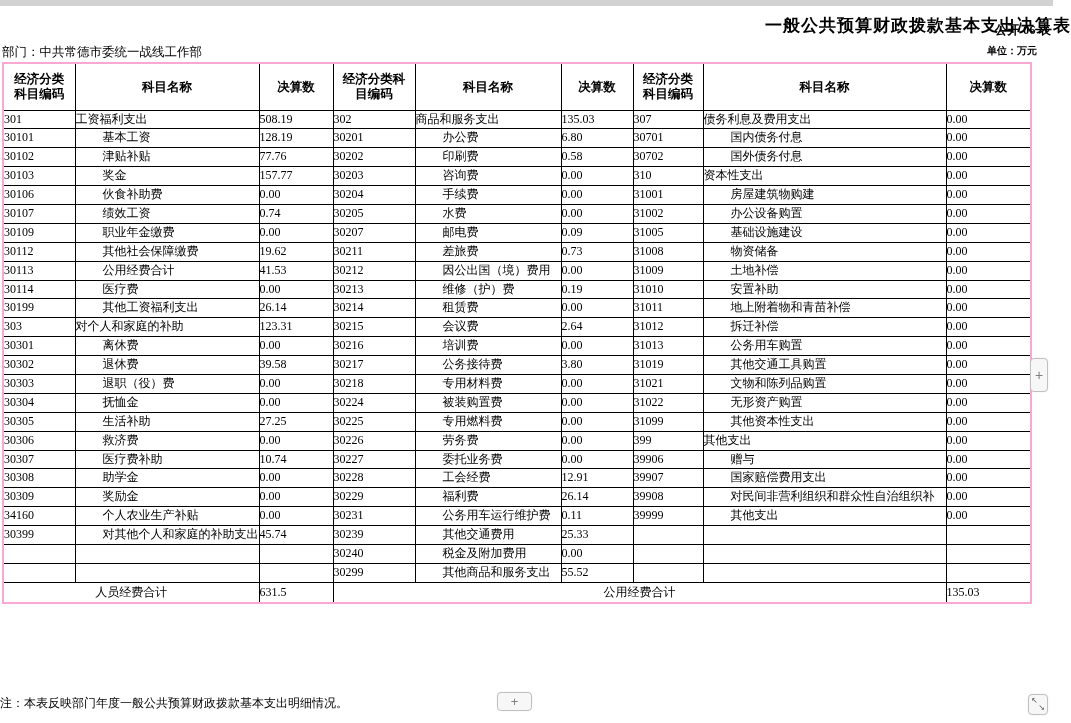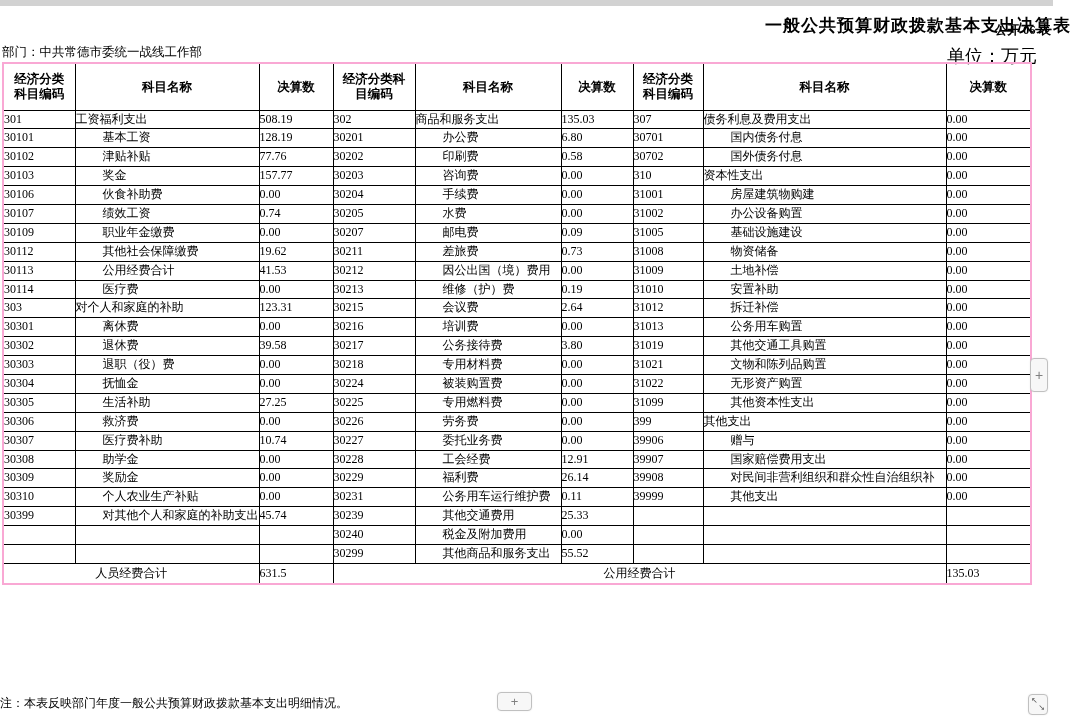--- a/index.html
+++ b/index.html
@@ -27,21 +27,22 @@
   .public-label {
     position: absolute; top: 22px; right: 20px;
     font-size: 12.5px; font-weight: bold;
   }
   .dept-line {
     position: absolute; top: 44px; left: 2px;
     font-size: 12.5px;
   }
   .unit-label {
     position: absolute; top: 44px; right: 34px;
-    font-size: 18px;
+    font-size: 10px;
+    font-weight: bold;
   }
   table.budget {
     position: absolute; top: 62px; left: 2px;
     width: 1028px;
     border-collapse: collapse;
     table-layout: fixed;
     border: 2px solid #f9a8d4;
   }
   table.budget th, table.budget td {
     border: 1px solid #000;
@@ -230,20 +231,31 @@
         <td class="name-cell indent">医疗费</td>
         <td class="value-cell">0.00</td>
         <td class="code-cell">30213</td>
         <td class="name-cell indent">维修（护）费</td>
         <td class="value-cell">0.19</td>
         <td class="code-cell">31010</td>
         <td class="name-cell indent">安置补助</td>
         <td class="value-cell">0.00</td>
       </tr>
       <tr>
+        <td class="code-cell">30199</td>
+        <td class="name-cell indent">其他工资福利支出</td>
+        <td class="value-cell">26.14</td>
+        <td class="code-cell">30214</td>
+        <td class="name-cell indent">租赁费</td>
+        <td class="value-cell">0.00</td>
+        <td class="code-cell">31011</td>
+        <td class="name-cell indent">地上附着物和青苗补偿</td>
+        <td class="value-cell">0.00</td>
+      </tr>
+      <tr>
         <td class="code-cell">303</td>
         <td class="name-cell">对个人和家庭的补助</td>
         <td class="value-cell">123.31</td>
         <td class="code-cell">30215</td>
         <td class="name-cell indent">会议费</td>
         <td class="value-cell">2.64</td>
         <td class="code-cell">31012</td>
         <td class="name-cell indent">拆迁补偿</td>
         <td class="value-cell">0.00</td>
       </tr>
@@ -340,21 +352,21 @@
         <td class="name-cell indent">奖励金</td>
         <td class="value-cell">0.00</td>
         <td class="code-cell">30229</td>
         <td class="name-cell indent">福利费</td>
         <td class="value-cell">26.14</td>
         <td class="code-cell">39908</td>
         <td class="name-cell indent">对民间非营利组织和群众性自治组织补</td>
         <td class="value-cell">0.00</td>
       </tr>
       <tr>
-        <td class="code-cell">30310</td>
+        <td class="code-cell">34160</td>
         <td class="name-cell indent">个人农业生产补贴</td>
         <td class="value-cell">0.00</td>
         <td class="code-cell">30231</td>
         <td class="name-cell indent">公务用车运行维护费</td>
         <td class="value-cell">0.11</td>
         <td class="code-cell">39999</td>
         <td class="name-cell indent">其他支出</td>
         <td class="value-cell">0.00</td>
       </tr>
       <tr>

